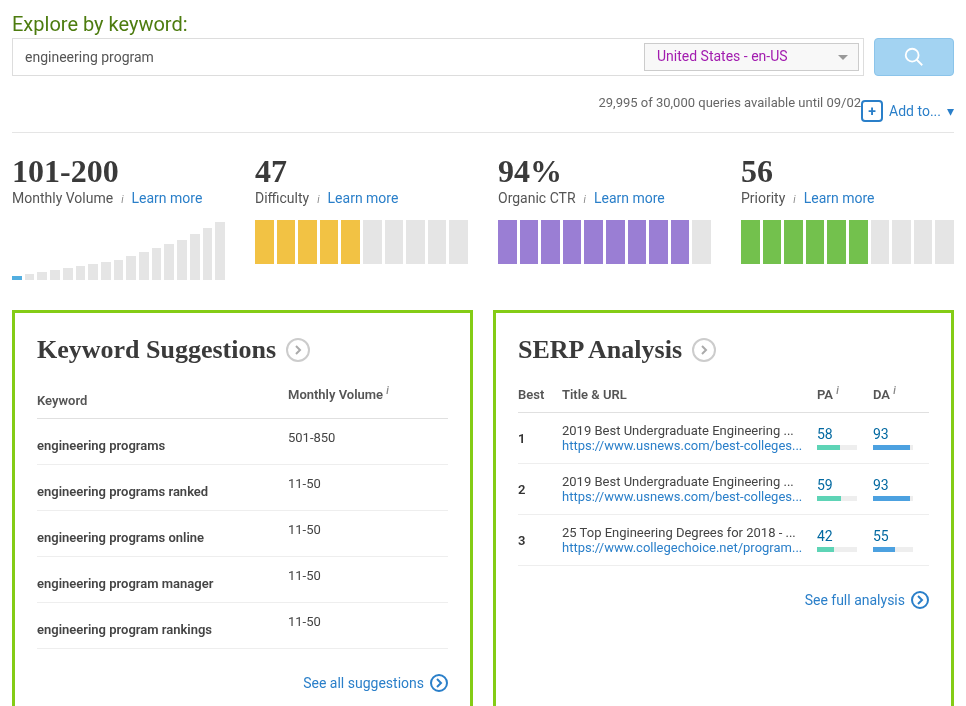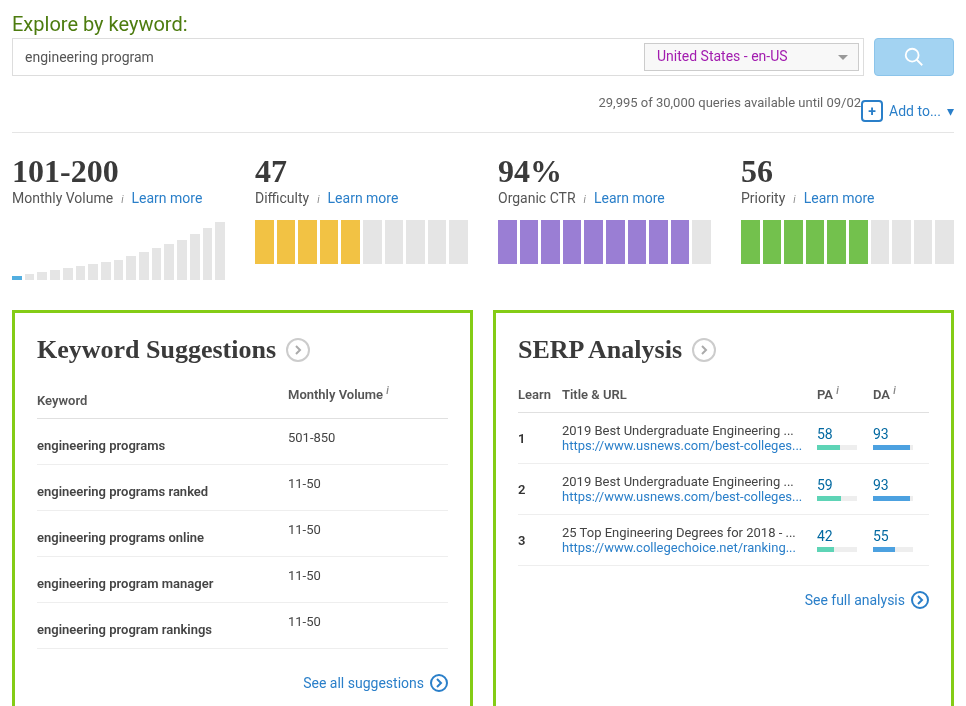--- a/index.html
+++ b/index.html
@@ -428,21 +428,21 @@
       <div class="panel-title-row">
         <div class="panel-title">SERP Analysis</div>
         <div class="circle-arrow">
           <svg viewBox="0 0 10 10" fill="none" stroke-width="2">
               <polyline points="3,1 7,5 3,9"></polyline>
             </svg>
         </div>
       </div>
       <div class="serp-table">
         <div class="header-row">
-          <div class="col-rank">Learn</div>
+          <div class="col-rank">Best</div>
           <div class="col-title">Title &amp; URL</div>
           <div class="col-pa"><span>PA</span> <span class="info-i">i</span></div>
           <div class="col-da"><span>DA</span> <span class="info-i">i</span></div>
         </div>
         <div id="serp-rows">
             <div class="row">
               <div class="col-rank">1</div>
               <div class="col-title">
                 <div class="serp-title">2019 Best Undergraduate Engineering ...</div>
                 <div class="serp-url">https://www.usnews.com/best-colleges...</div>
@@ -464,21 +464,21 @@
                   <div style="width:59%"></div>
                 </div></div>
               <div class="col-da mini-metric">93<div class="mini-bar da">
                   <div style="width:93%"></div>
                 </div></div>
             </div>
             <div class="row">
               <div class="col-rank">3</div>
               <div class="col-title">
                 <div class="serp-title">25 Top Engineering Degrees for 2018 - ...</div>
-                <div class="serp-url">https://www.collegechoice.net/ranking...</div>
+                <div class="serp-url">https://www.collegechoice.net/program...</div>
               </div>
               <div class="col-pa mini-metric">42<div class="mini-bar pa">
                   <div style="width:42%"></div>
                 </div></div>
               <div class="col-da mini-metric">55<div class="mini-bar da">
                   <div style="width:55%"></div>
                 </div></div>
             </div>
           </div>
       </div>

